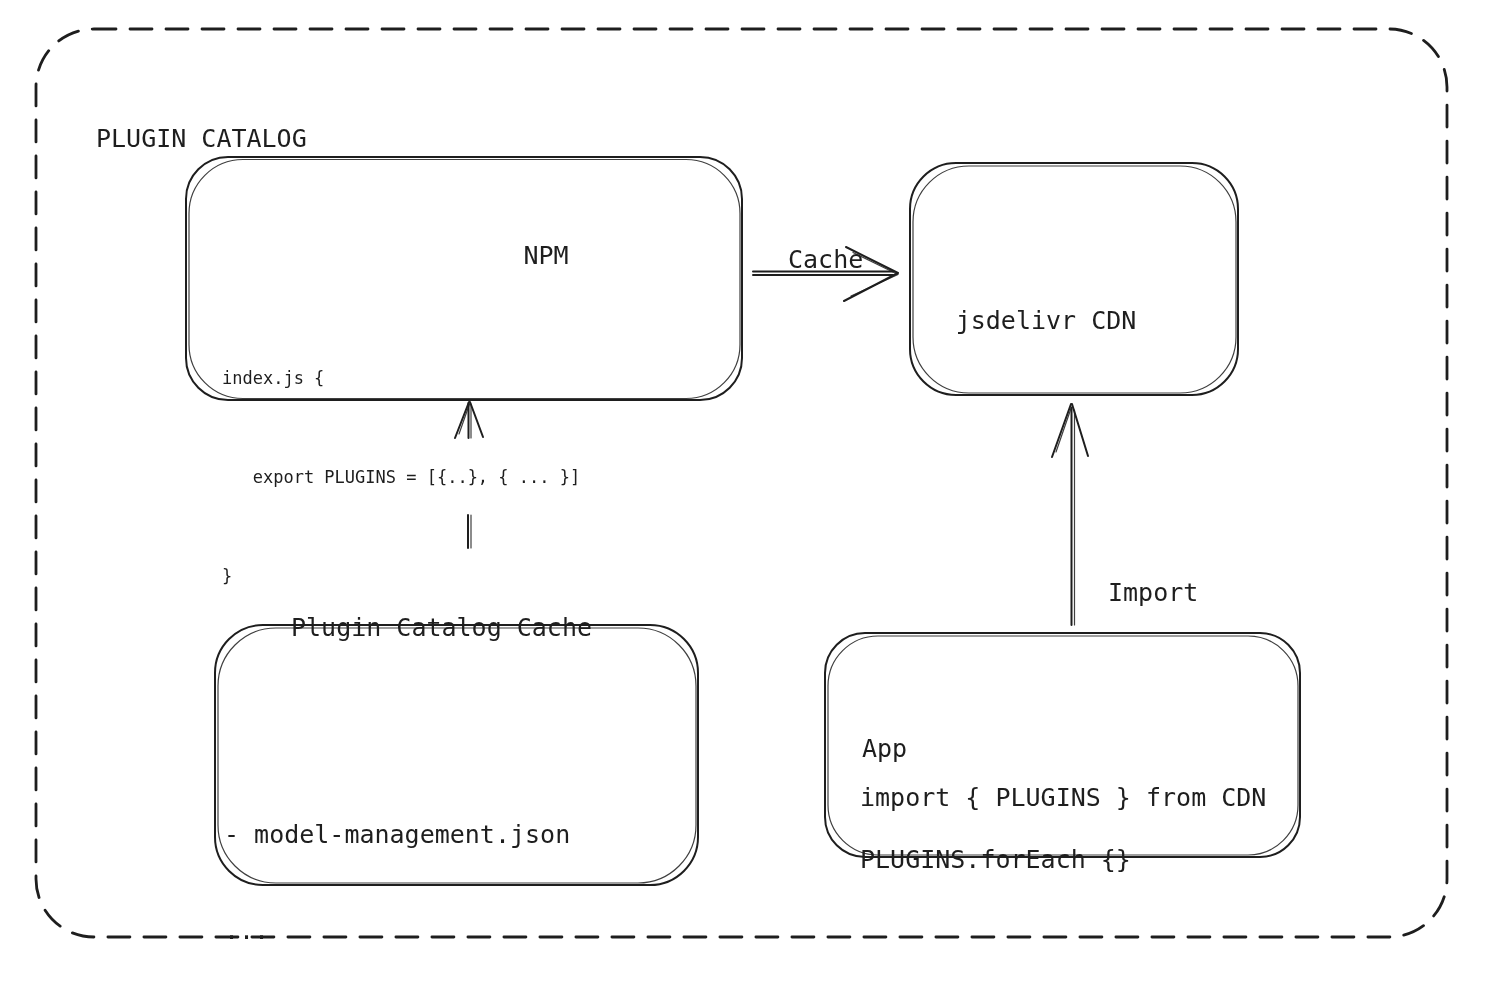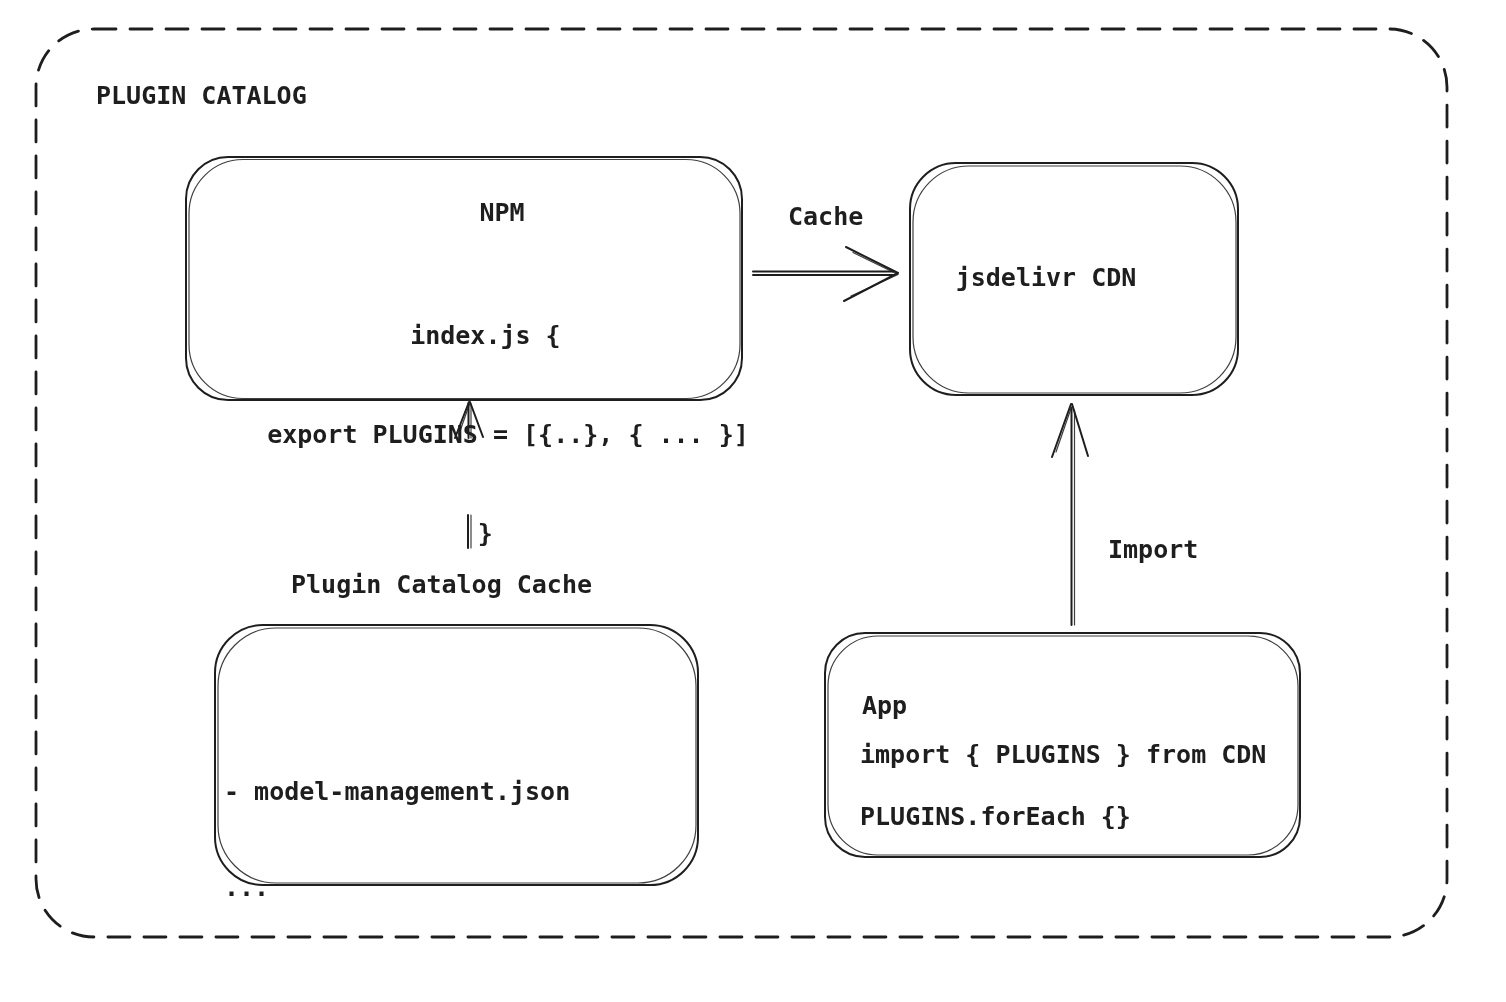--- a/index.html
+++ b/index.html
@@ -8,28 +8,29 @@
     width:1506px; height:1002px;
     background: var(--bg, #ffffff);
     font-family:"DejaVu Sans Mono", "Liberation Mono", monospace;
     color: var(--ink, #1e1e1e);
     overflow:hidden;
   }
   svg.shapes { position:absolute; left:0; top:0; color: var(--ink, #1e1e1e); }
   svg.shapes * { vector-effect:non-scaling-stroke; }
   .t {
     position:absolute;
-    font-weight:bold;
+    font-weight:normal;
     font-size:25px;
     line-height:27px;
     white-space:pre;
     color: var(--ink, #1e1e1e);
+    margin-top: 43px;
   }
   .center { text-align:center; }
-  .code { font-size:25px; line-height:33px;text-align:center; }
+  .code { font-size:17px; line-height:33px; }
   .list { line-height:32px; }
   .stacked { line-height:31px; }
 </style>
 </head>
 <body>
 
 <div class="canvas">
 
   <svg class="shapes" width="1506" height="1002" viewBox="0 0 1506 1002" fill="none" stroke="currentColor" stroke-width="2" stroke-linecap="round" stroke-linejoin="round">
 
@@ -78,21 +79,21 @@
       <path d="M1071.5 625 L1071.5 408"></path>
       <path d="M1074.5 625 L1074.5 410" stroke-width="1.2" opacity="0.85"></path>
       <path d="M1052 457 L1071 404"></path>
       <path d="M1088 456 L1072 404"></path>
       <path d="M1056 452 L1071.5 407" stroke-width="1.2" opacity="0.85"></path>
     </g>
   </svg>
 
   <div class="t" style="left:96px; top:82px;">PLUGIN CATALOG</div>
 
-  <div class="t center" style="left:186px; top:199px; width:632px;">NPM</div>
+  <div class="t center" style="left:186px; top:199px; width:632px;padding-left:44px;">NPM</div>
   <div class="t code" style="left:222px; top:253px;">
     <div>index.js {</div>
     <div>   export PLUGINS = [{..}, { ... }]</div>
     <div>}</div>
   </div>
 
   <div class="t" style="left:788px; top:203px;">Cache</div>
 
   <div class="t center" style="left:910px; top:264px; width:272px;">jsdelivr CDN</div>
 

